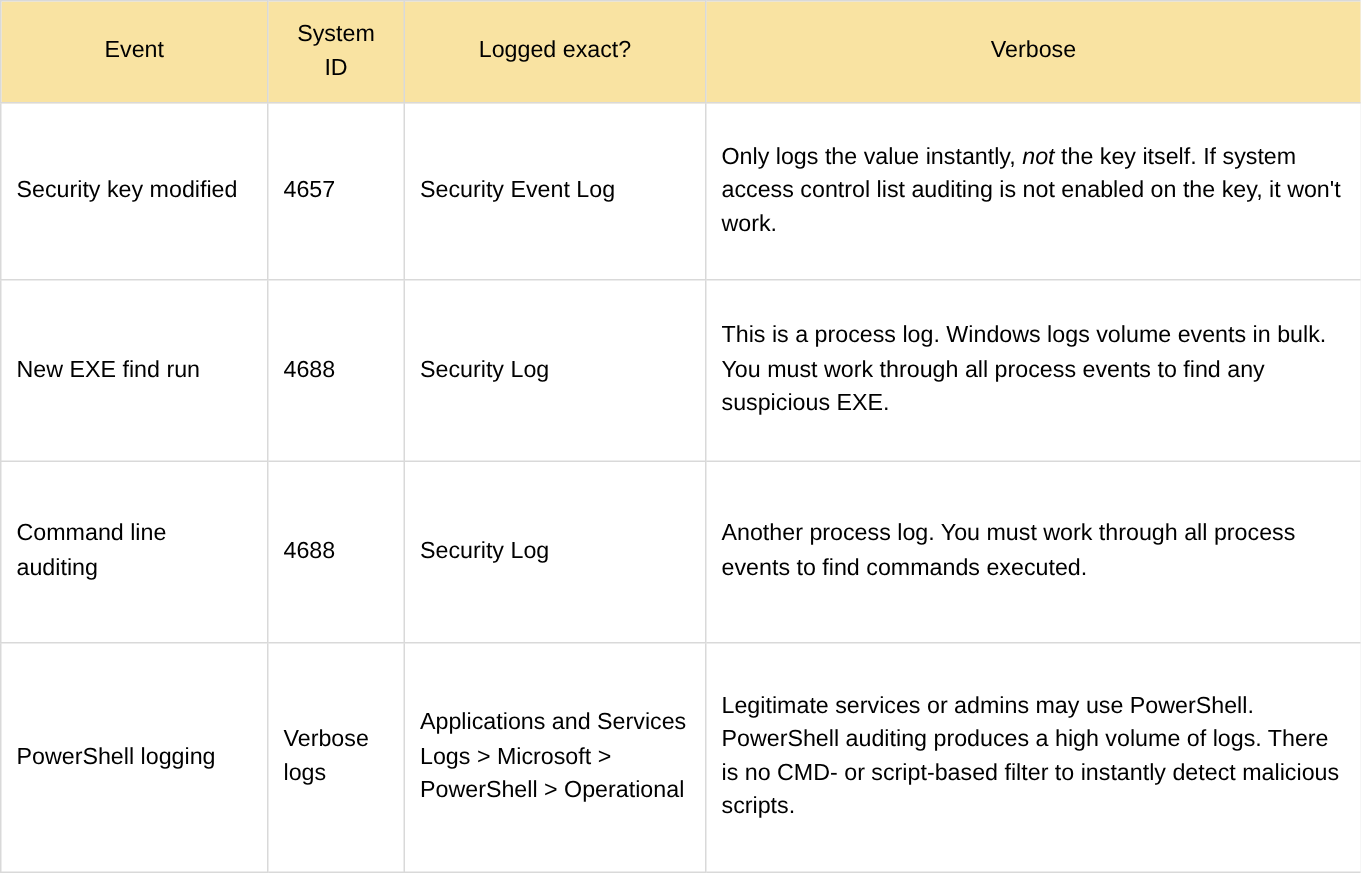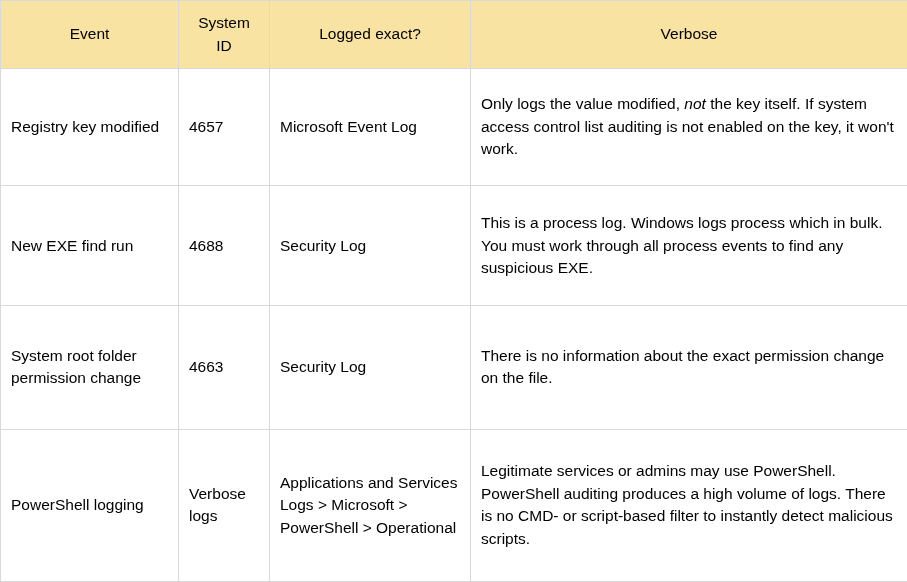--- a/index.html
+++ b/index.html
@@ -73,36 +73,36 @@
     <thead>
       <tr>
         <th>Event</th>
         <th>System ID</th>
         <th>Logged exact?</th>
         <th>Verbose</th>
       </tr>
     </thead>
     <tbody>
       <tr class="r1">
-        <td>Registry key modified</td>
+        <td>Security key modified</td>
         <td>4657</td>
-        <td>Microsoft Event Log</td>
-        <td class="cell-problem"><span>Only logs the value modified, </span><em class="emph">not</em><span> the key itself. If system access control list auditing is not enabled on the key, it won't work.</span></td>
+        <td>Security Event Log</td>
+        <td class="cell-problem"><span>Only logs the value instantly, </span><em class="emph">not</em><span> the key itself. If system access control list auditing is not enabled on the key, it won't work.</span></td>
       </tr>
       <tr class="r2">
         <td>New EXE find run</td>
         <td>4688</td>
         <td>Security Log</td>
-        <td class="cell-problem">This is a process log. Windows logs process which in bulk. You must work through all process events to find any suspicious EXE.</td>
+        <td class="cell-problem">This is a process log. Windows logs volume events in bulk. You must work through all process events to find any suspicious EXE.</td>
       </tr>
-      <tr class="r3">
-        <td>System root folder permission change</td>
-        <td>4663</td>
+      <tr class="r5">
+        <td>Command line auditing</td>
+        <td>4688</td>
         <td>Security Log</td>
-        <td class="cell-problem">There is no information about the exact permission change on the file.</td>
+        <td class="cell-problem">Another process log. You must work through all process events to find commands executed.</td>
       </tr>
       <tr class="r6">
         <td>PowerShell logging</td>
         <td>Verbose logs</td>
         <td>Applications and Services Logs &gt; Microsoft &gt; PowerShell &gt; Operational</td>
         <td class="cell-problem">Legitimate services or admins may use PowerShell. PowerShell auditing produces a high volume of logs. There is no CMD- or script-based filter to instantly detect malicious scripts.</td>
       </tr>
     </tbody>
   </table>
 </div>

